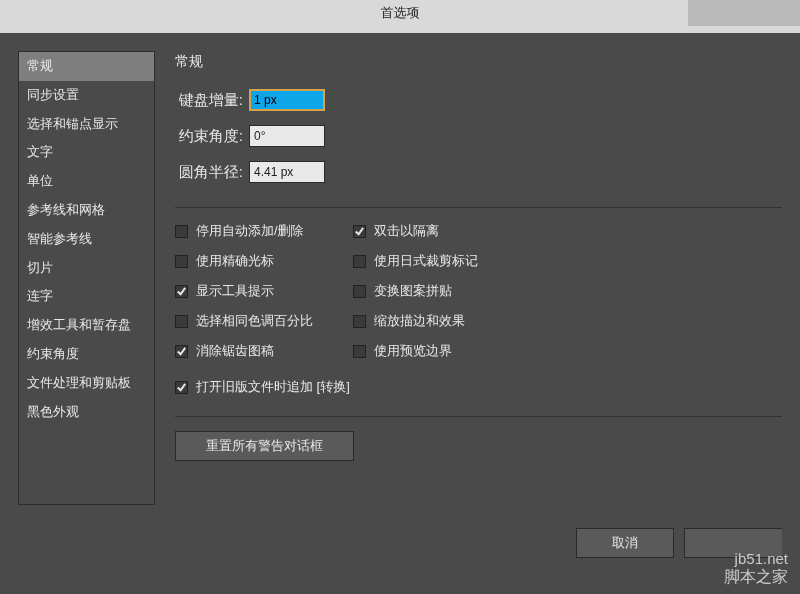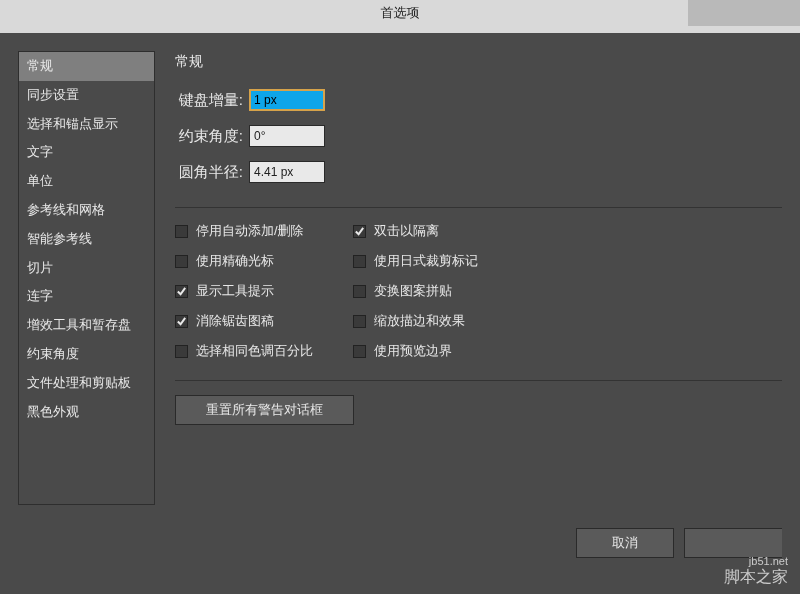--- a/index.html
+++ b/index.html
@@ -156,21 +156,21 @@
     .watermark {
       position: absolute;
       right: 12px;
       bottom: 6px;
       text-align: right;
       color: #fff;
       font-family: Arial, sans-serif;
       opacity: 0.7;
       pointer-events: none;
     }
-    .watermark .l1 { font-size: 11px; }
+    .watermark .l1 { font-size: 15px; }
     .watermark .l2 { font-size: 16px; }
   </style>
 </head>
 <body>
 
 <div class="titlebar">
   <span>首选项</span>
   <div class="titlebar-right"></div>
 </div>
 
@@ -223,31 +223,31 @@
           </div>
           <div class="check-row">
             <div class="checkbox checked">
               <svg viewBox="0 0 12 12" width="11" height="11">
                 <path d="M2 6 L5 9 L10 2"></path>
               </svg>
             </div>
             <span>显示工具提示</span>
           </div>
           <div class="check-row">
+            <div class="checkbox"></div>
+            <span>选择相同色调百分比</span>
+          </div>
+          <div class="check-row">
             <div class="checkbox checked">
               <svg viewBox="0 0 12 12" width="11" height="11">
                 <path d="M2 6 L5 9 L10 2"></path>
               </svg>
             </div>
             <span>消除锯齿图稿</span>
           </div>
-          <div class="check-row">
-            <div class="checkbox"></div>
-            <span>选择相同色调百分比</span>
-          </div>
         </div>
       <div class="check-col" id="checks-right">
           <div class="check-row">
             <div class="checkbox checked">
               <svg viewBox="0 0 12 12" width="11" height="11">
                 <path d="M2 6 L5 9 L10 2"></path>
               </svg>
             </div>
             <span>双击以隔离</span>
           </div>
@@ -263,20 +263,30 @@
             <div class="checkbox"></div>
             <span>缩放描边和效果</span>
           </div>
           <div class="check-row">
             <div class="checkbox"></div>
             <span>使用预览边界</span>
           </div>
         </div>
     </div>
 
+    <div class="check-full" id="check-full">
+        <div class="check-row">
+          <div class="checkbox checked">
+            <svg viewBox="0 0 12 12" width="11" height="11">
+              <path d="M2 6 L5 9 L10 2"></path>
+            </svg>
+          </div>
+          <span>打开旧版文件时追加 [转换]</span>
+        </div>
+      </div>
 
     <div class="divider" style="margin-top:20px"></div>
 
     <div class="reset-btn-wrap">
       <button class="btn">重置所有警告对话框</button>
     </div>
   </div>
 </div>
 
 <div class="bottom-bar">

